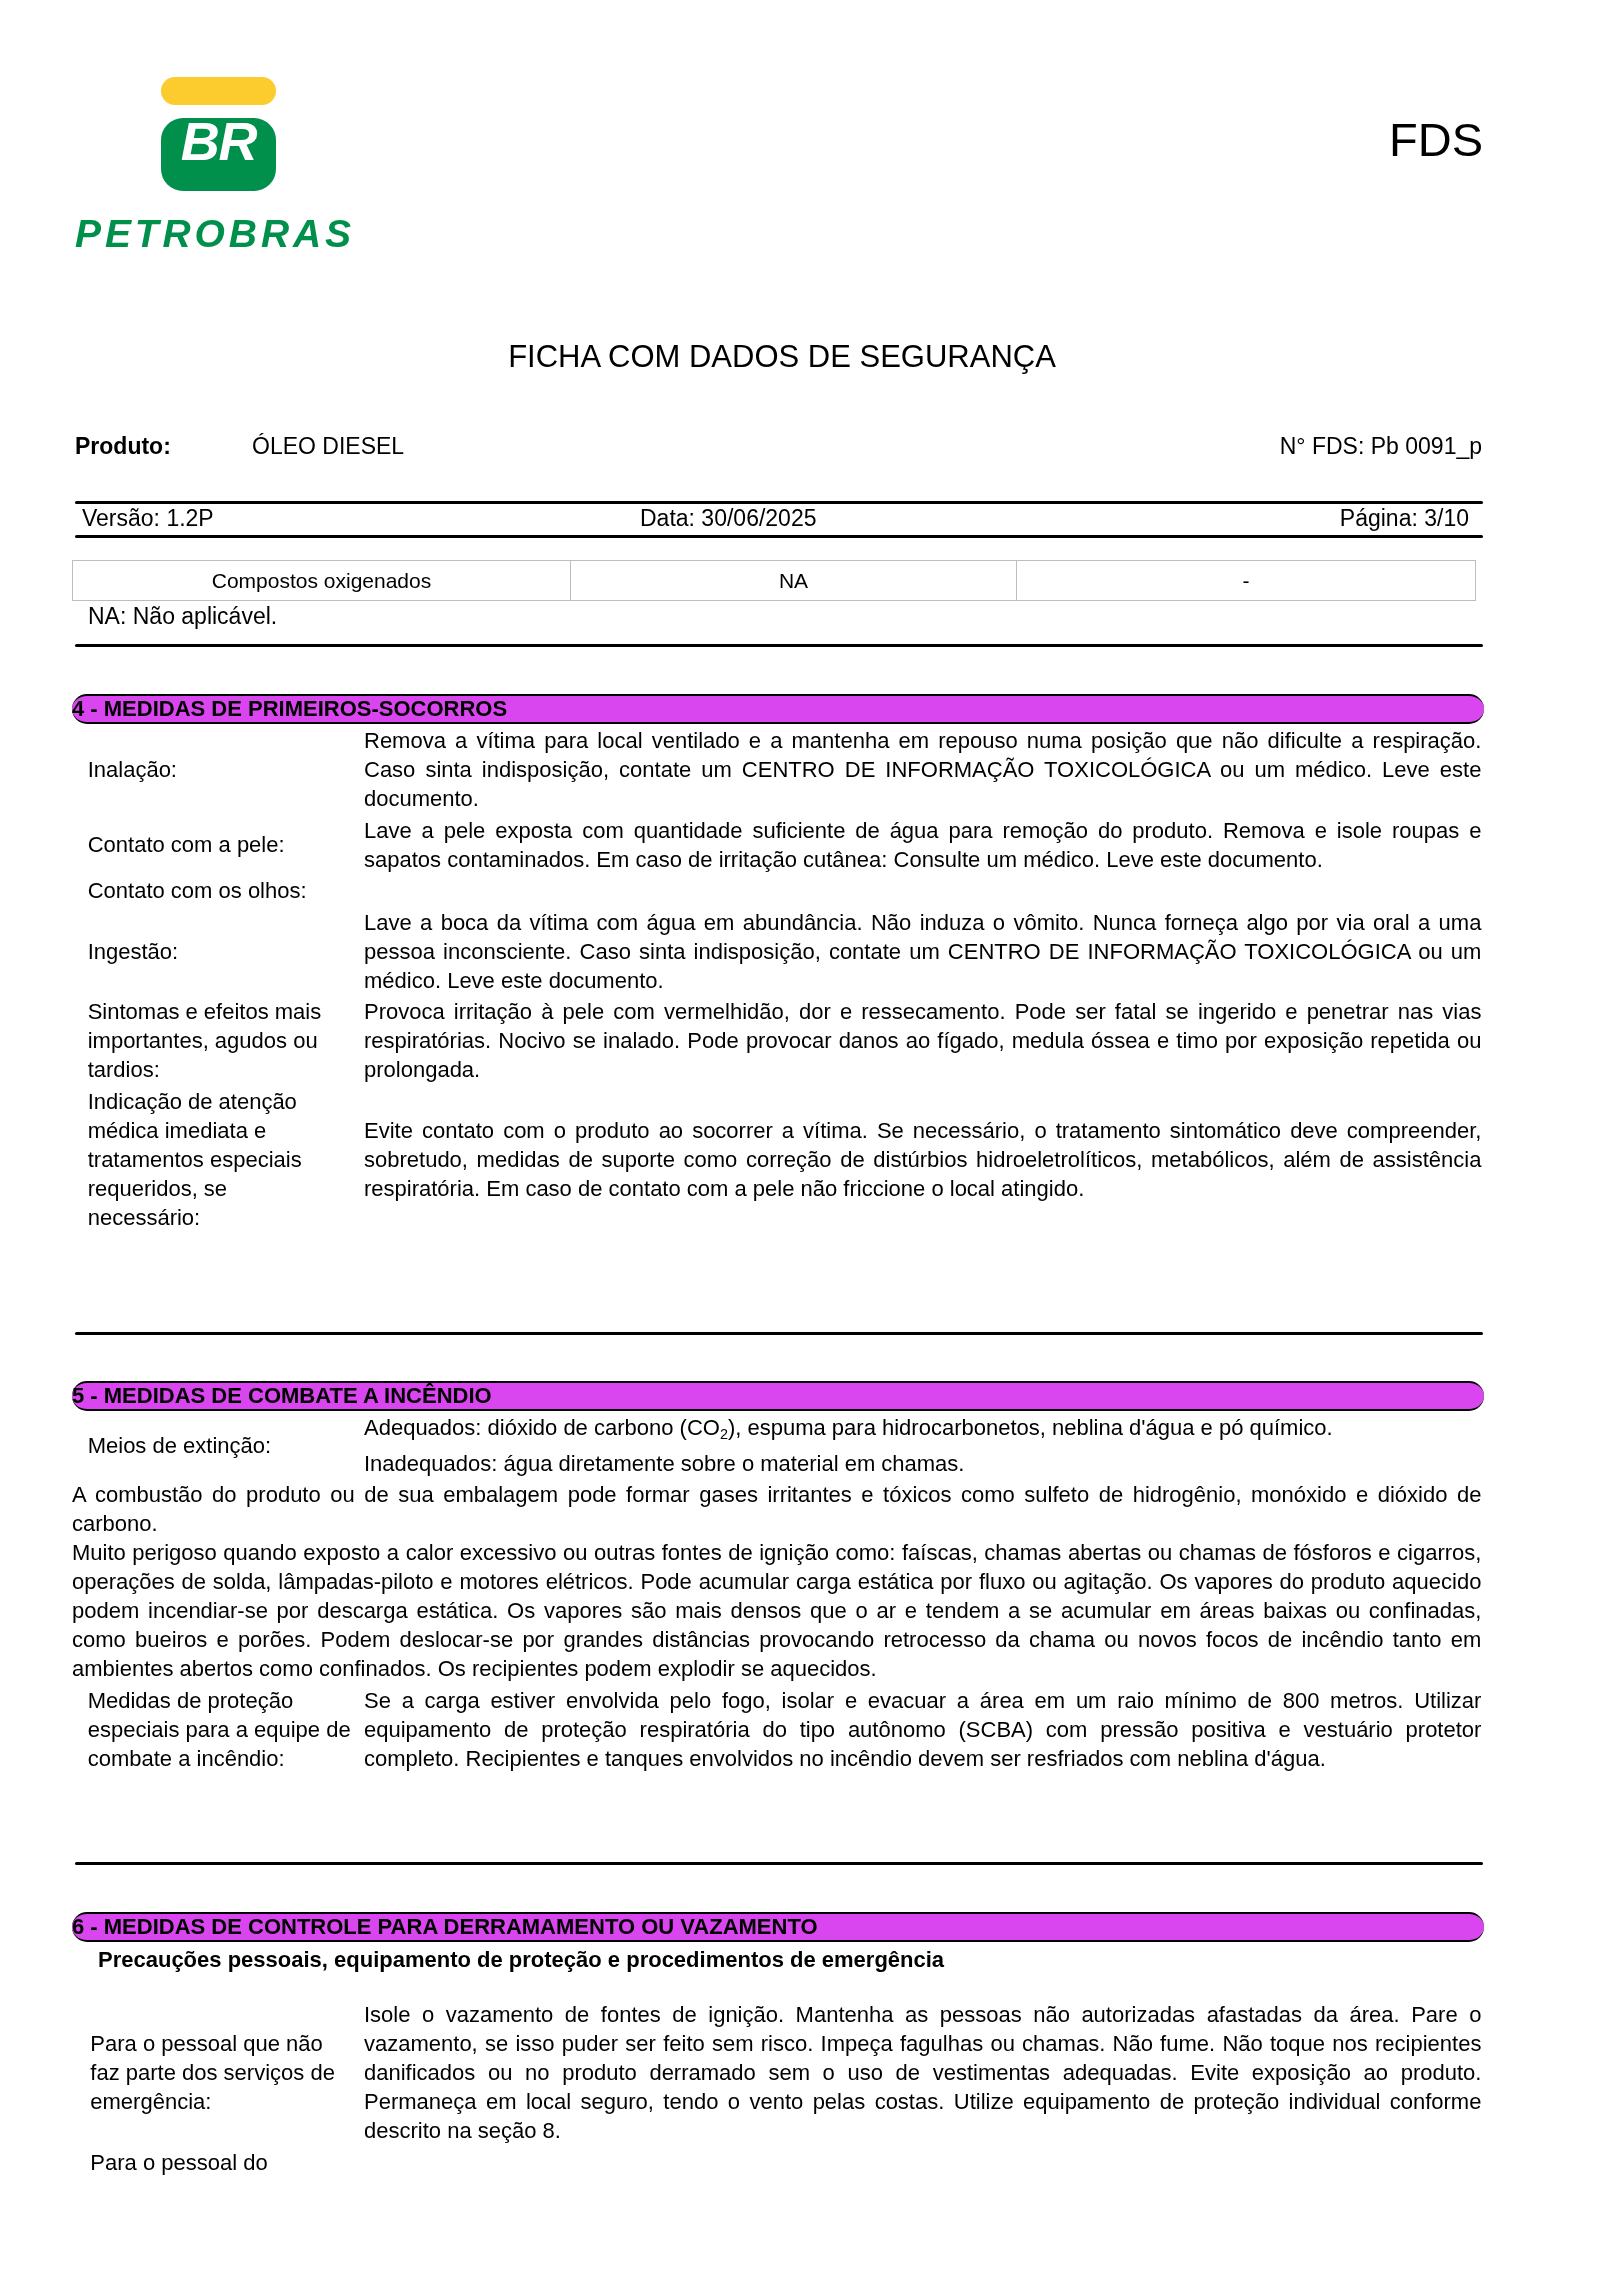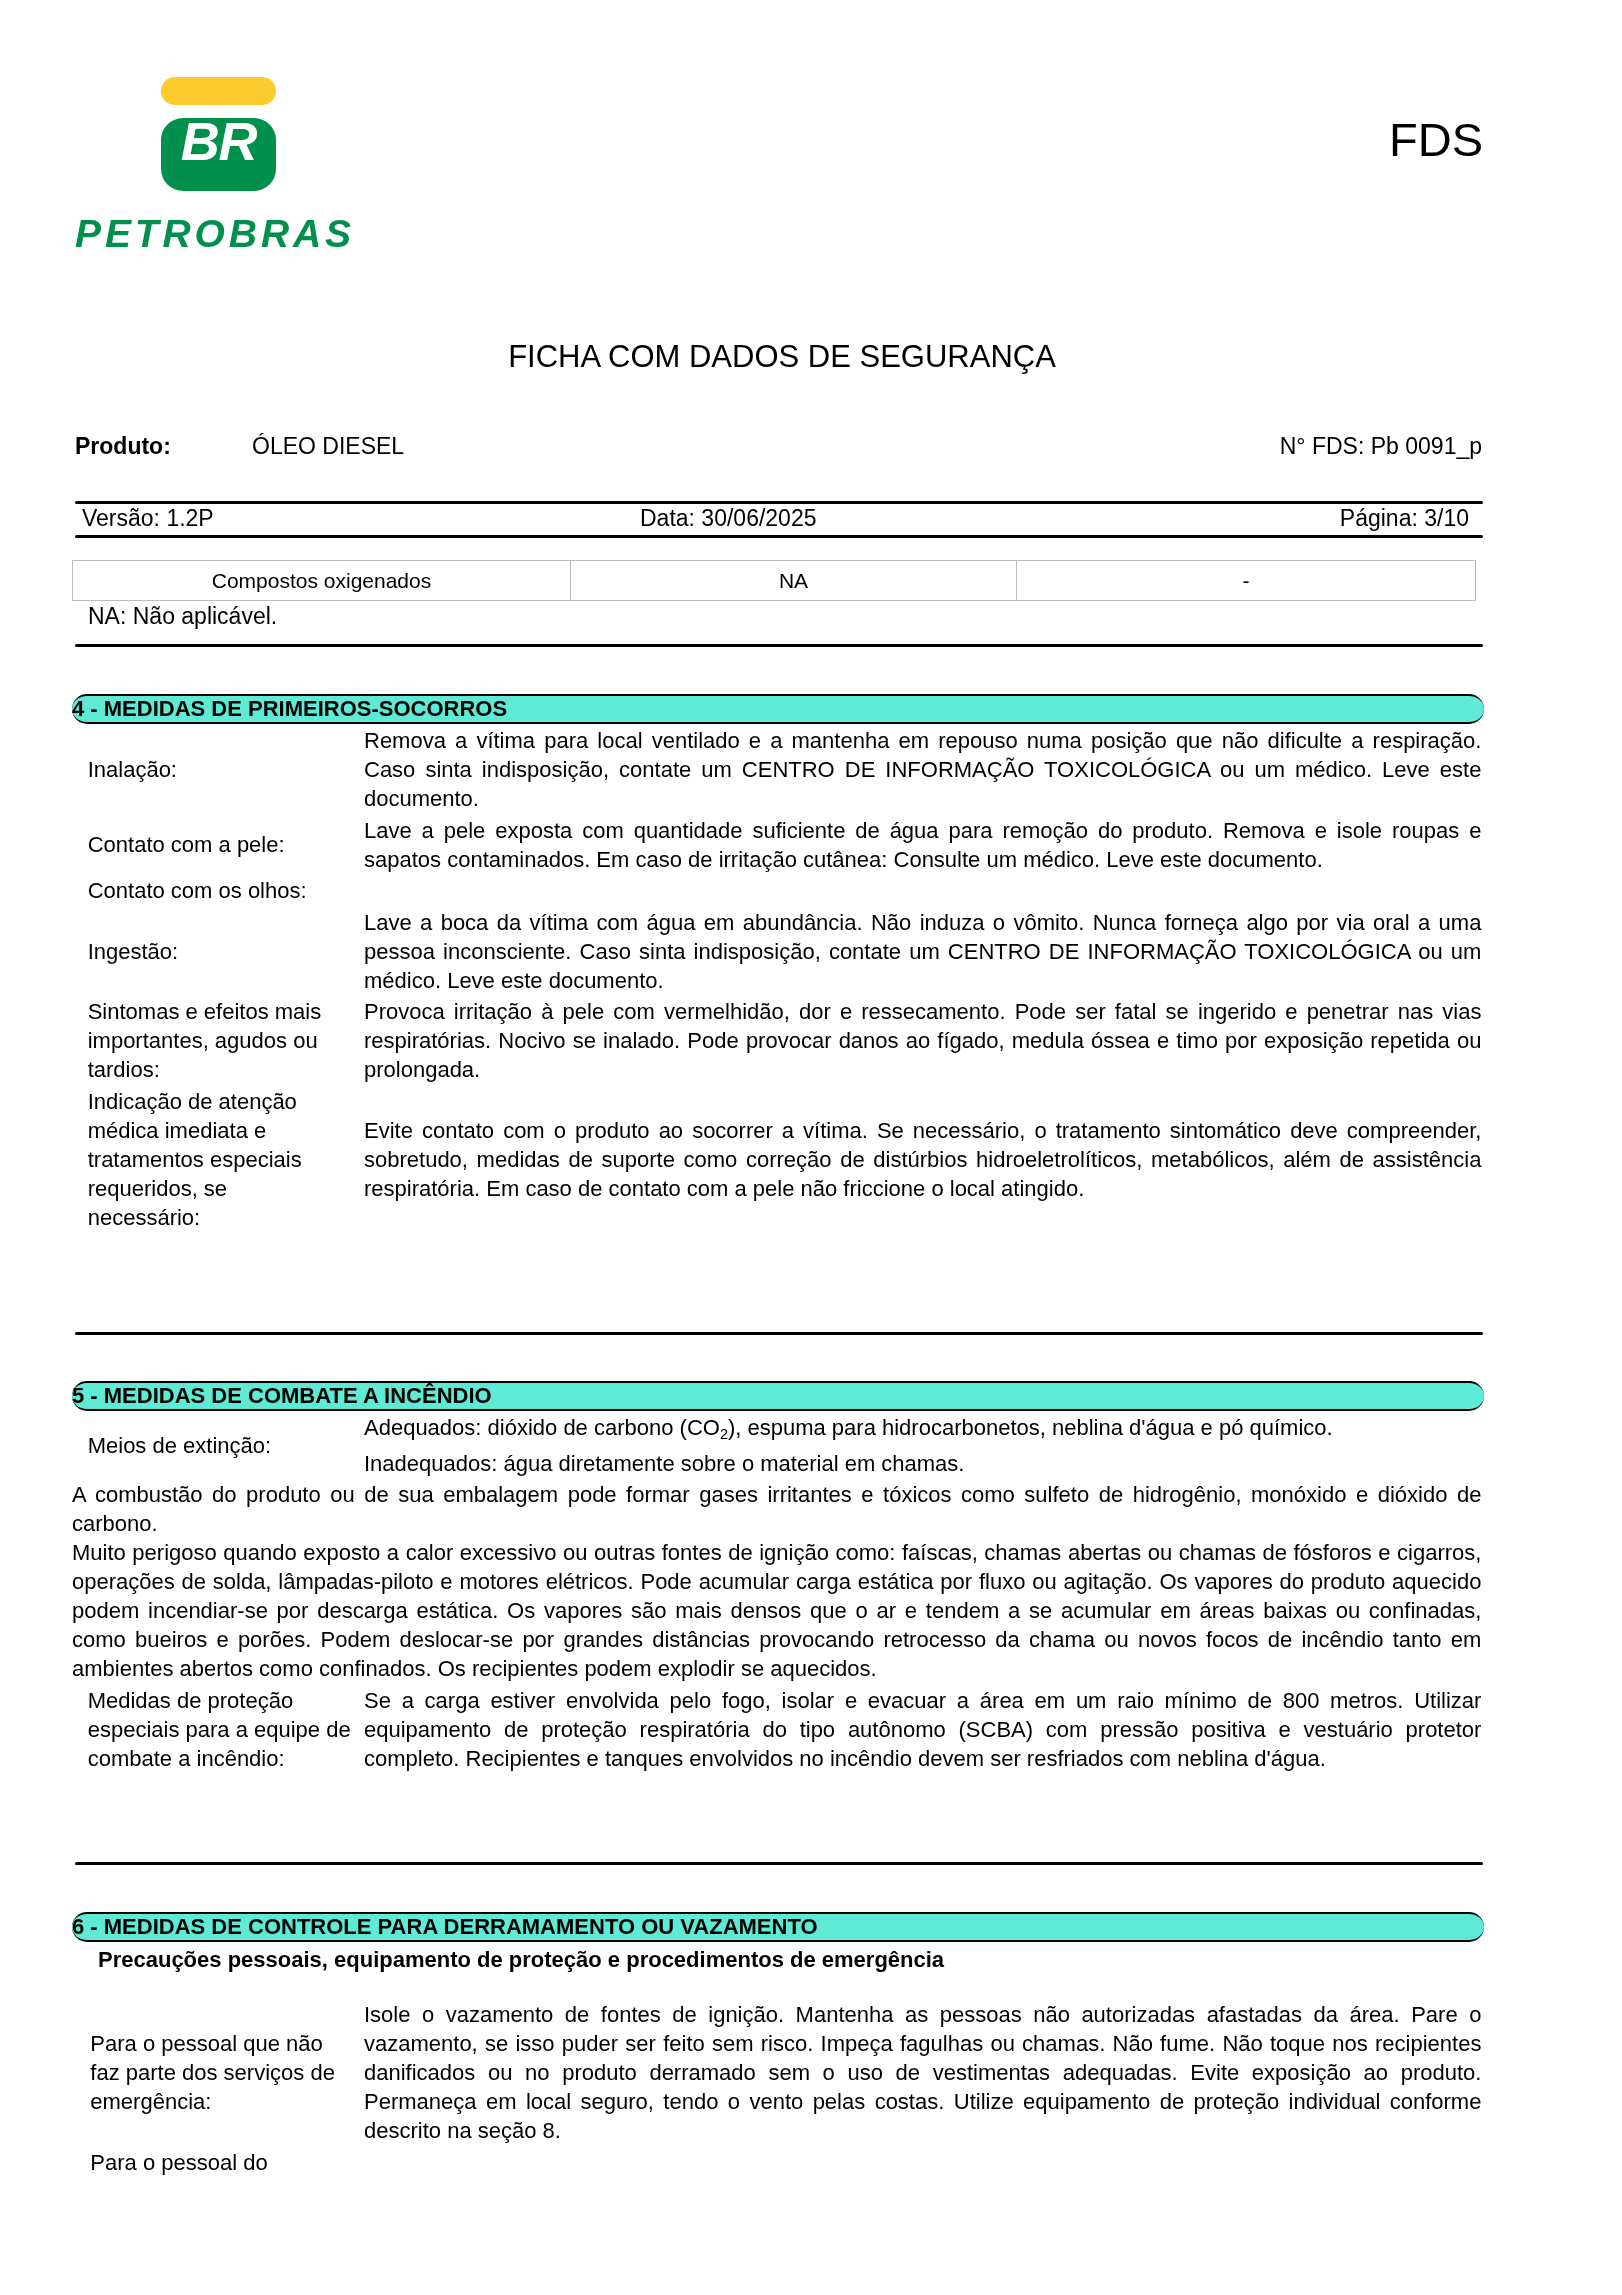--- a/index.html
+++ b/index.html
@@ -29,21 +29,21 @@
   .ver-row { left: 82px; width: 1387px; top: 504px; font-size: 23px; line-height: 29px; }
   .ver-row span { position: absolute; }
 
   .comp-table { left: 72px; top: 560px; width: 1404px; border-collapse: collapse; font-size: 21px; }
   .comp-table td { border: 1.3px solid #bdbdbd; height: 39px; text-align: center; padding: 0; }
   .comp-table td.c1 { width: 497px; }
   .comp-table td.c2 { width: 445px; }
 
   .na-note { left: 88px; top: 602px; font-size: 23px; line-height: 29px; }
 
-  .sec-header { left: 72px; width: 1412px; height: 26px; background: #5eead4;
+  .sec-header { left: 72px; width: 1412px; height: 26px; background: #d946ef;
                 border-top: 2.6px solid #000; border-bottom: 2.6px solid #000;
                 font-size: 22px; font-weight: bold; line-height: 26px; padding-left: 0; box-sizing: content-box; }
 
   .sec-body { left: 72px; width: 1412px; font-size: 22px; line-height: 29px; }
   .row { display: flex; margin-bottom: 2.6px; align-items: center; }
   .lbl { width: 292px; padding-left: 15.7px; box-sizing: border-box; flex: none; }
   .val { flex: 1; text-align: justify; padding-right: 2.6px; }
   .sub { font-size: 14.4px; vertical-align: -3.9px; }
 
   .sub-heading { font-weight: bold; padding-left: 26px; margin-bottom: 26px; }

